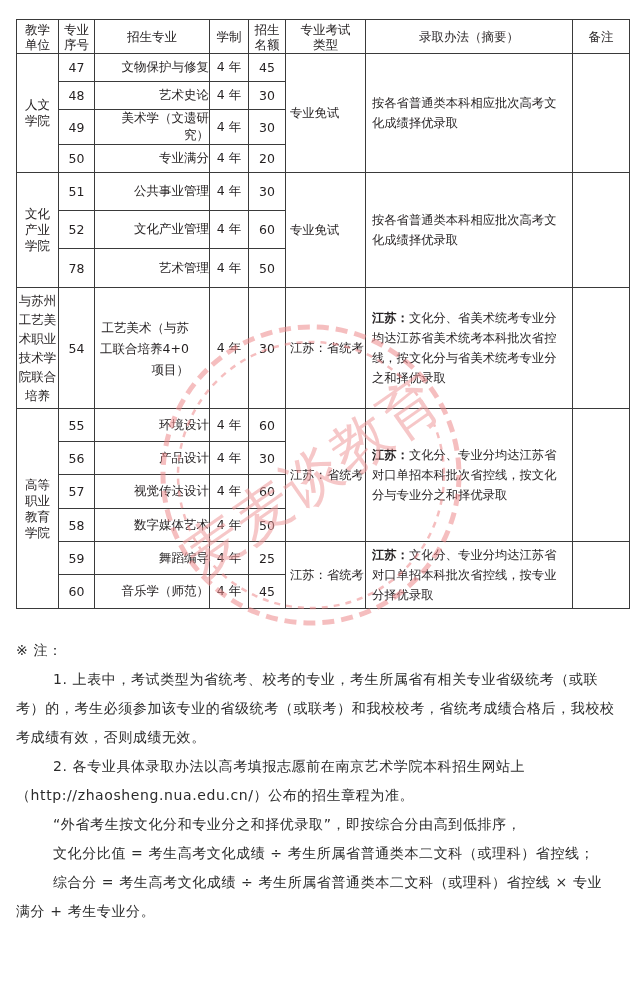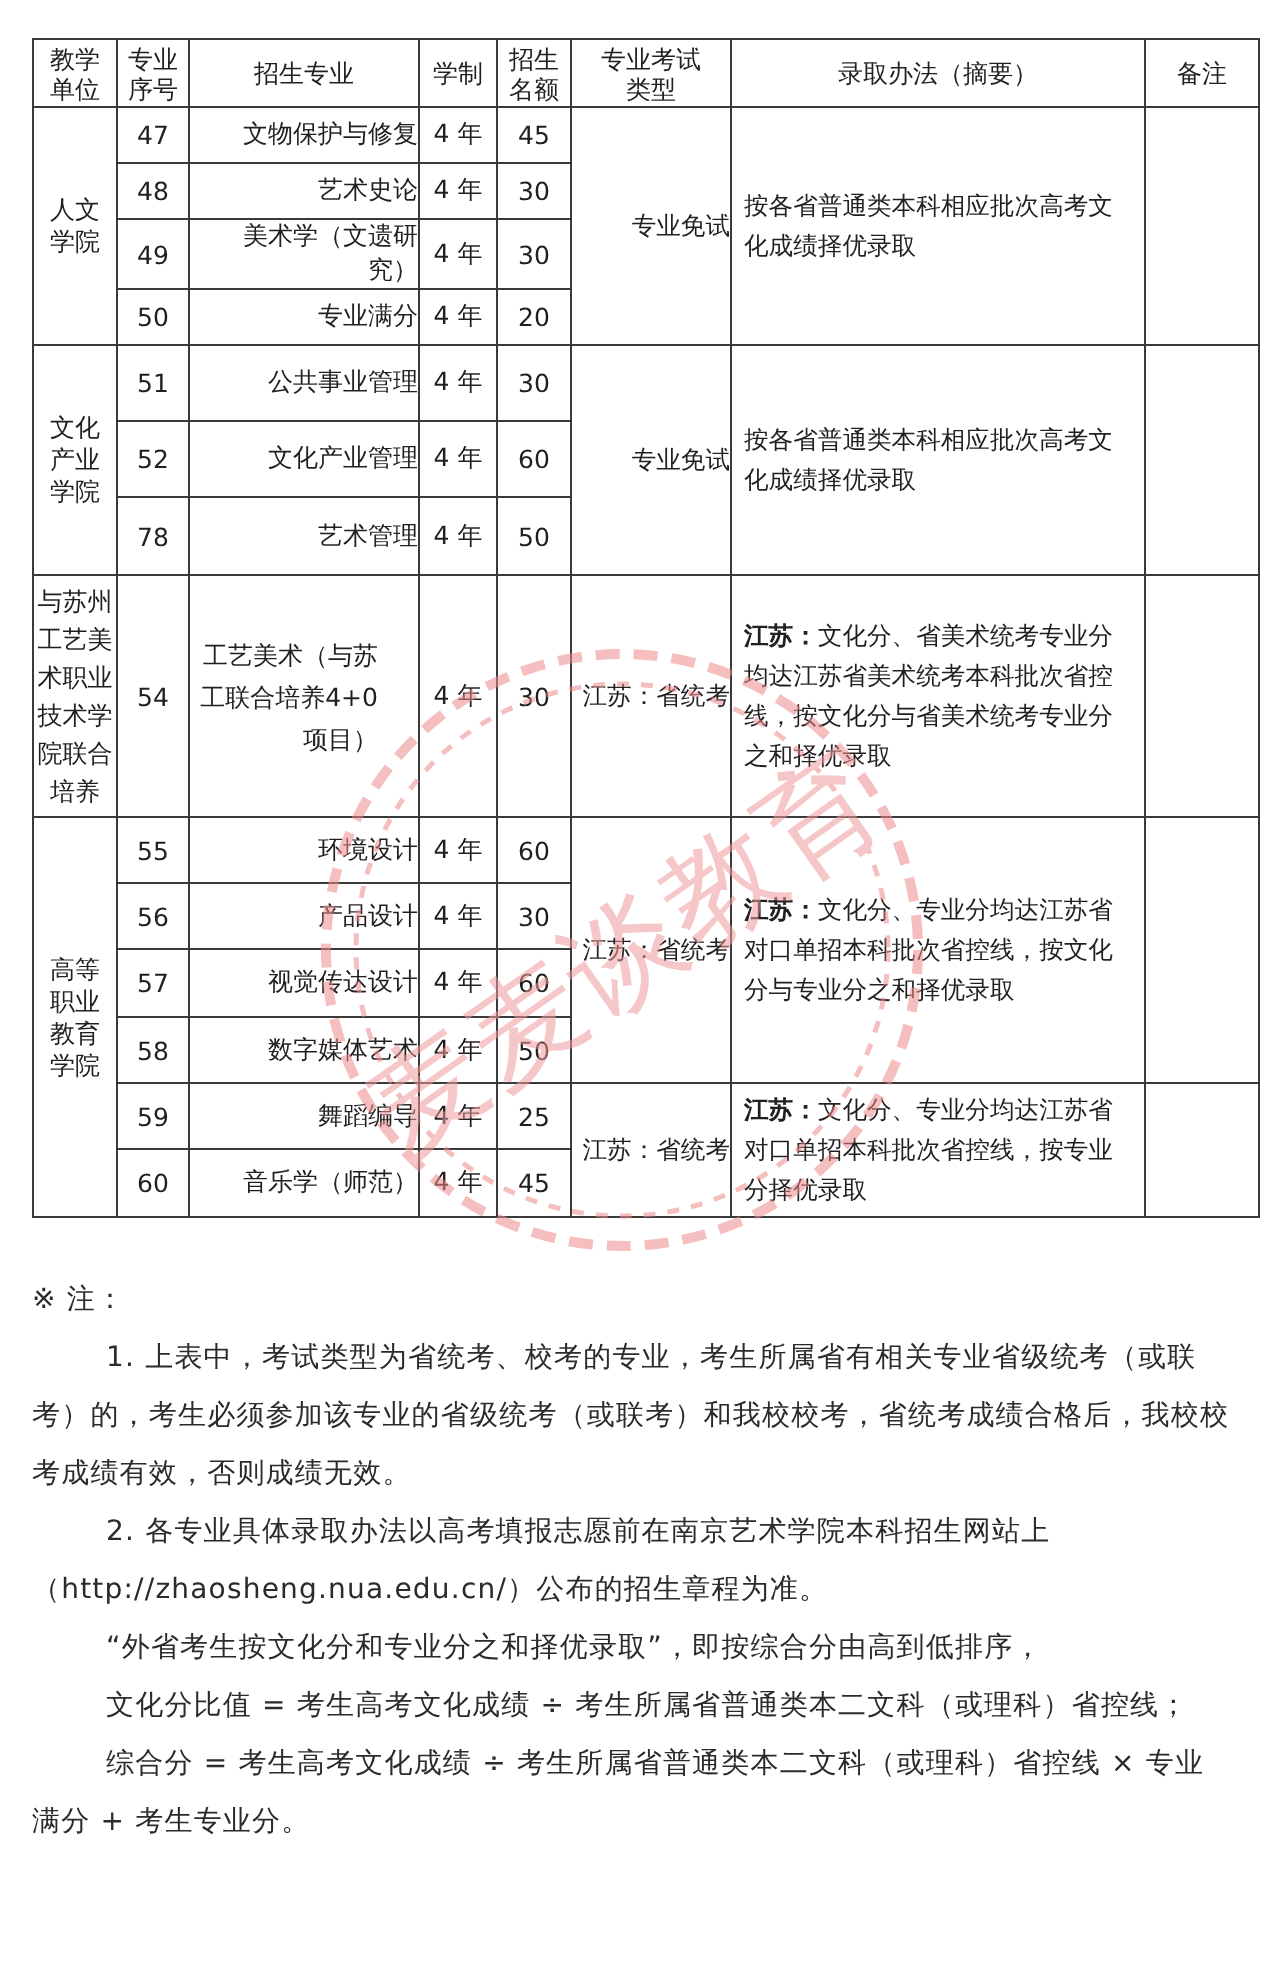--- a/index.html
+++ b/index.html
@@ -7,21 +7,21 @@
          font-family: "DejaVu Sans", "Liberation Sans", sans-serif; color: #231f20; }
   .tbl { position: absolute; left: 16px; top: 19px; border-collapse: collapse;
          table-layout: fixed; font-size: 12.5px; border-radius: 10px; }
   .tbl td, .tbl th { border: 1.3px solid #3a3a3a; padding: 0; vertical-align: middle; }
   .tbl th { font-weight: normal; text-align: center; line-height: 15px; font-size: 12.5px; }
   .c { text-align: center; }
   .l { text-align: right; padding-left: 5px !important; margin-left: 16px; }
   .unit { text-align: center; line-height: 16px; font-size: 12.5px; }
   .adm { text-align: left; padding: 0 6px !important; line-height: 20px; font-size: 12.3px; }
   .adm b { font-weight: bold; }
-  .type { text-align: right; padding-left: 4px !important; font-size: 12.3px; }
+  .type { text-align: left; padding-left: 4px !important; font-size: 12.3px; }
   .notes { position: absolute; left: 16px; top: 636px; width: 600px; font-size: 14px;
            line-height: 29px; color: #2b2b2b; letter-spacing: 0.6px; }
   .notes p { margin: 0; }
   .ind { text-indent: 37px; }
   .stamp { position: absolute; left: 158px; top: 322px; width: 306px; height: 306px;
            pointer-events: none; opacity: 0.55; }
 </style>
 </head>
 <body>
 

